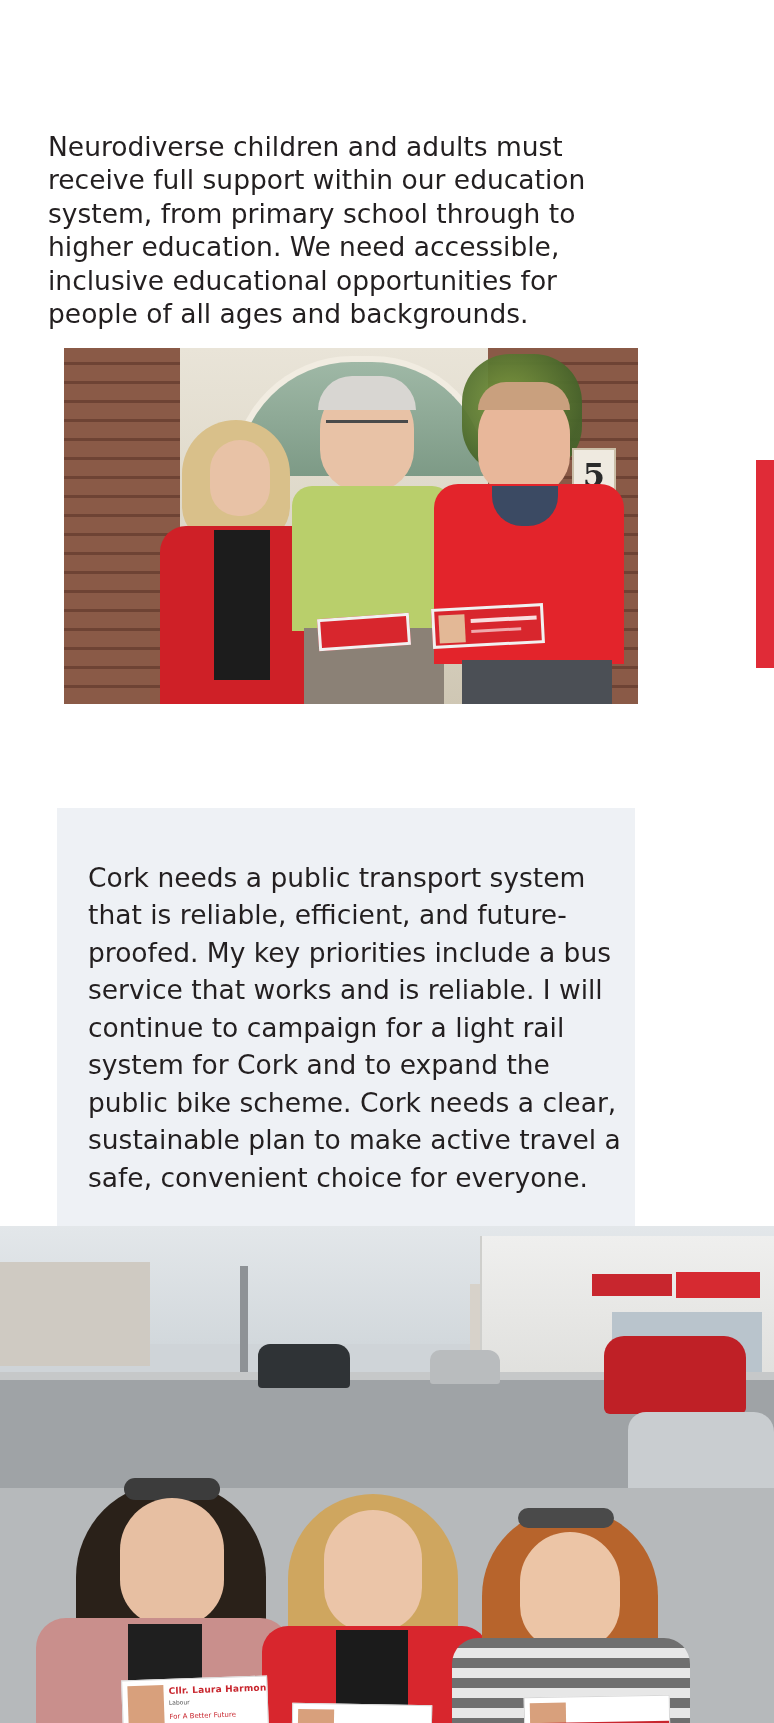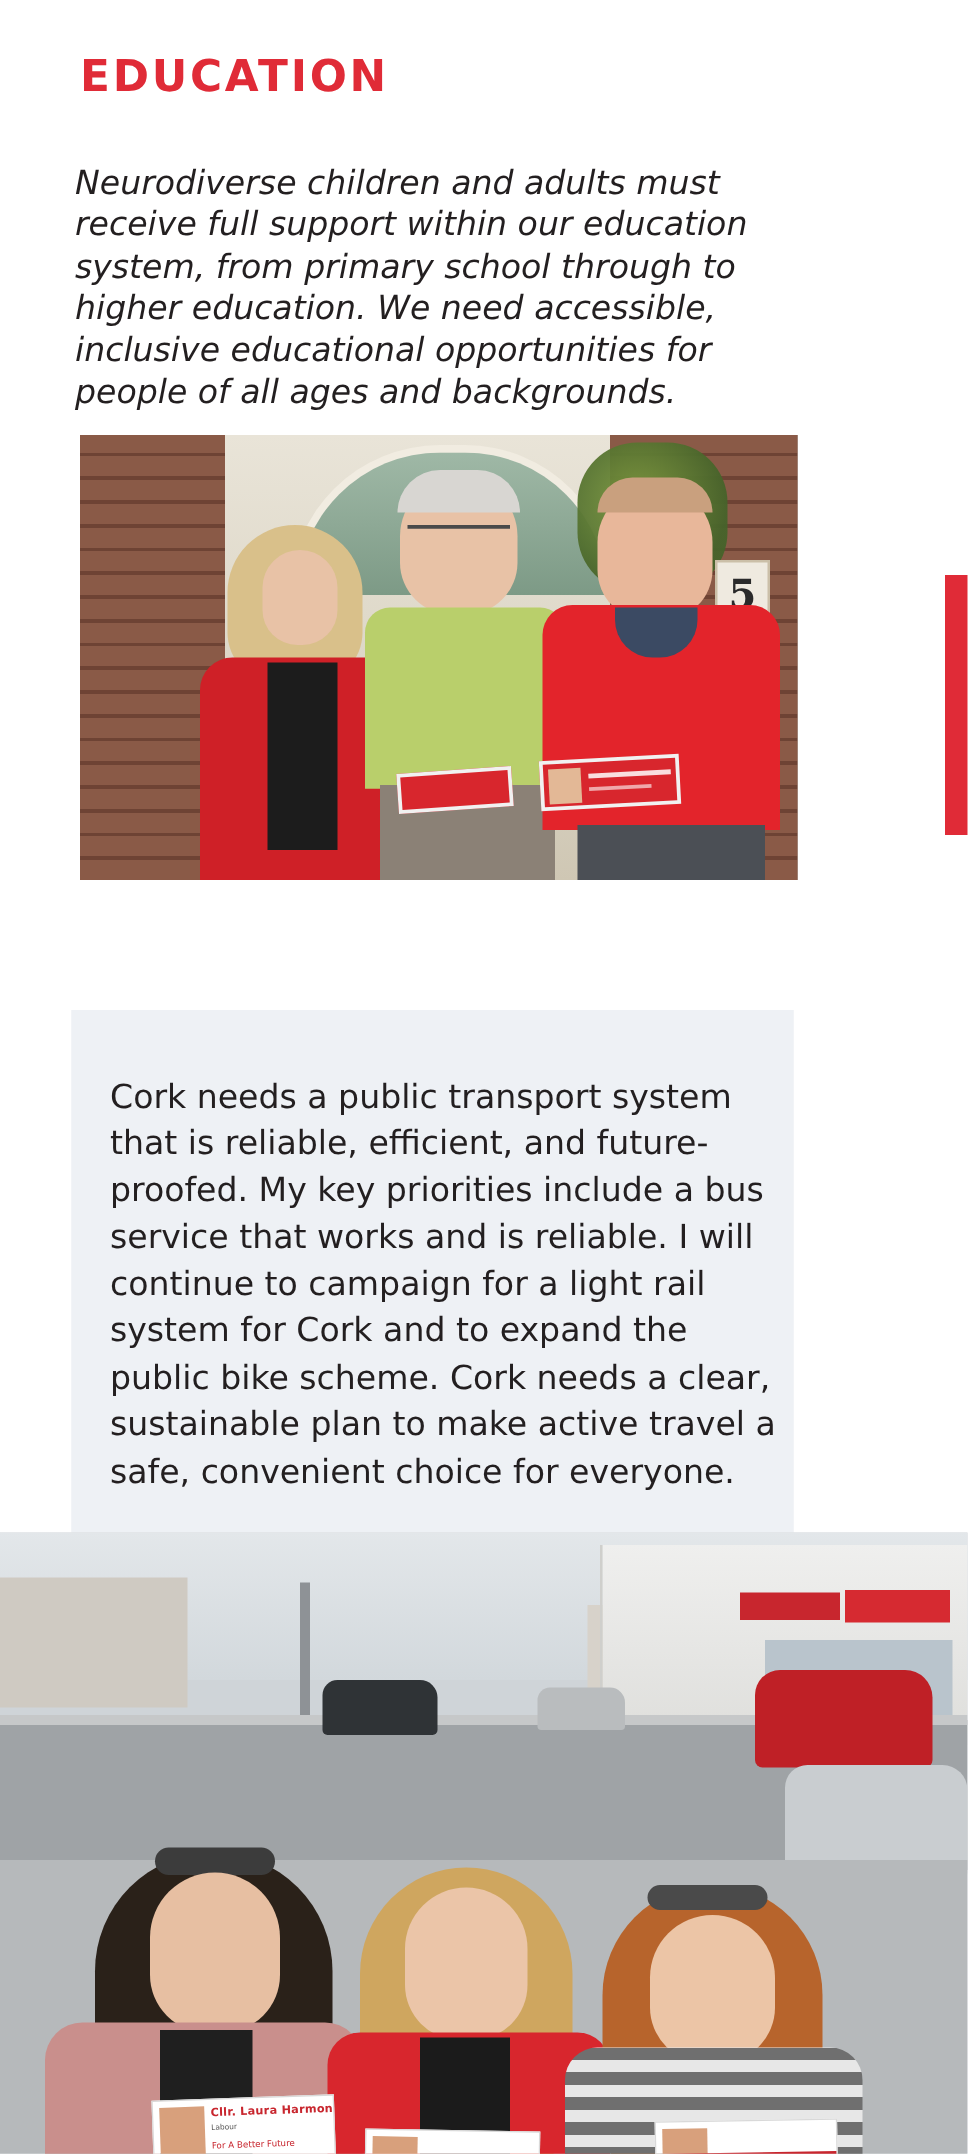--- a/index.html
+++ b/index.html
@@ -38,24 +38,23 @@
 
   
   .body-copy {
     position: absolute;
     font-size: 26.5px;
     line-height: 33.5px;
     color: #231f20;
     font-family: "DejaVu Sans", sans-serif;
   }
   #education-paragraph {
-    left: 60px;
+    left: 48px;
     top: 103px;
     width: 580px;
-    font-style: italic;
   }
 
   
   #transport-panel {
     position: absolute;
     left: 57px;
     top: 808px;
     width: 578px;
     height: 418px;
     background: #eef1f5;
@@ -405,21 +404,20 @@
     text-align: center;
     font-family: "DejaVu Sans", sans-serif;
     white-space: nowrap;
   }
 </style>
 </head>
 <body>
 
 <div class="page">
 
-  <h1 class="section-heading" id="heading-education">EDUCATION</h1>
 
   <p class="body-copy" id="education-paragraph">Neurodiverse children and adults must receive full support within our education system, from primary school through to higher education. We need accessible, inclusive educational opportunities for people of all ages and backgrounds.</p>
 
   <div id="photo-doorstep">
     <div class="brick-left"></div>
     <div class="brick-right"></div>
     <div class="porch"></div>
     <div class="fanlight"></div>
     <div class="foliage"></div>
     <div class="house-number">5</div>

